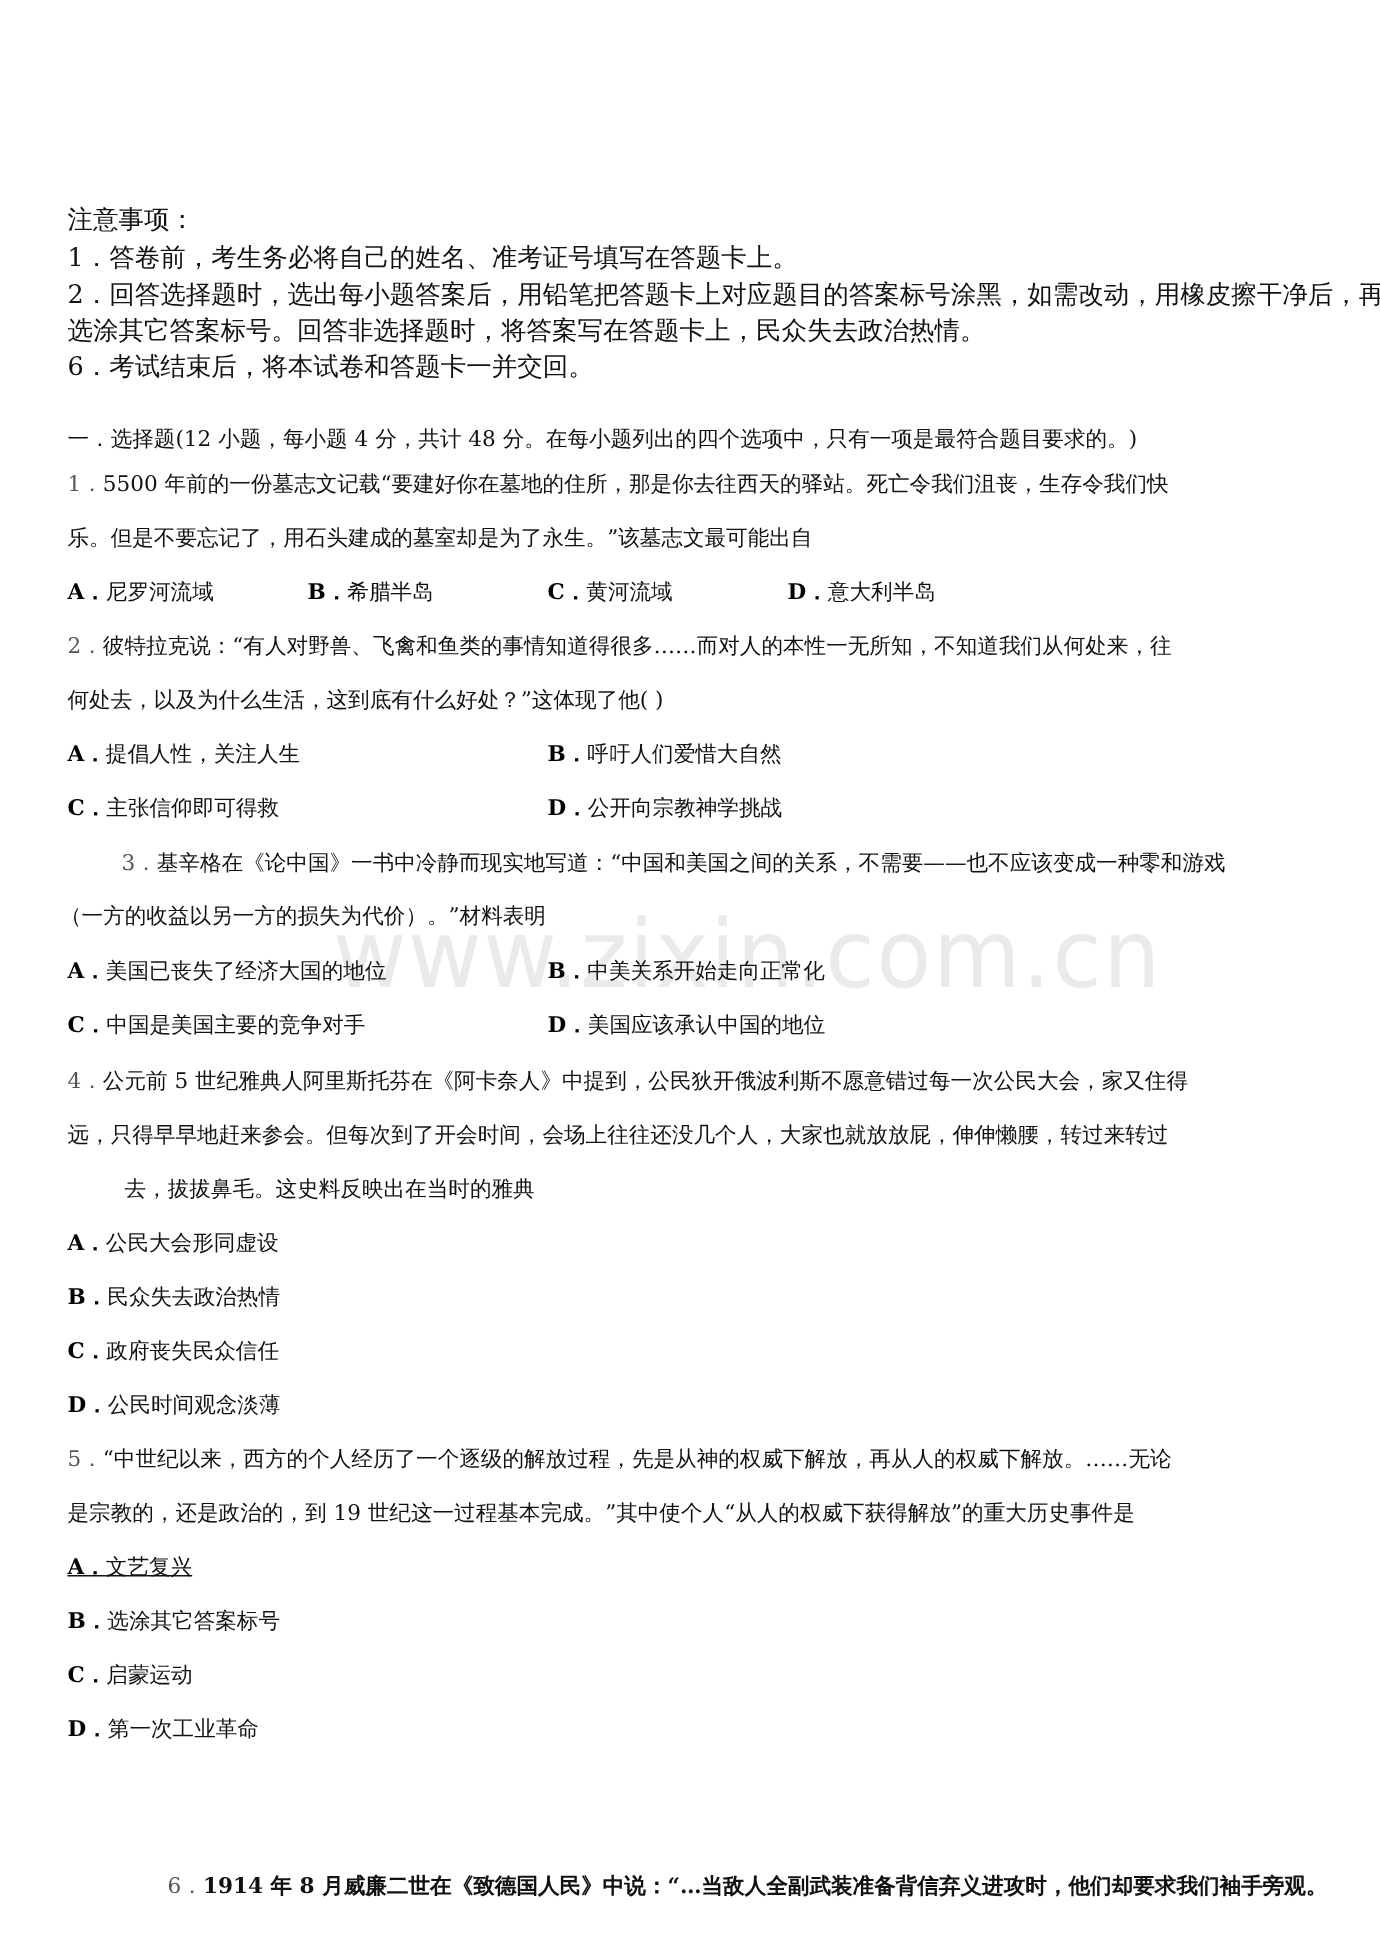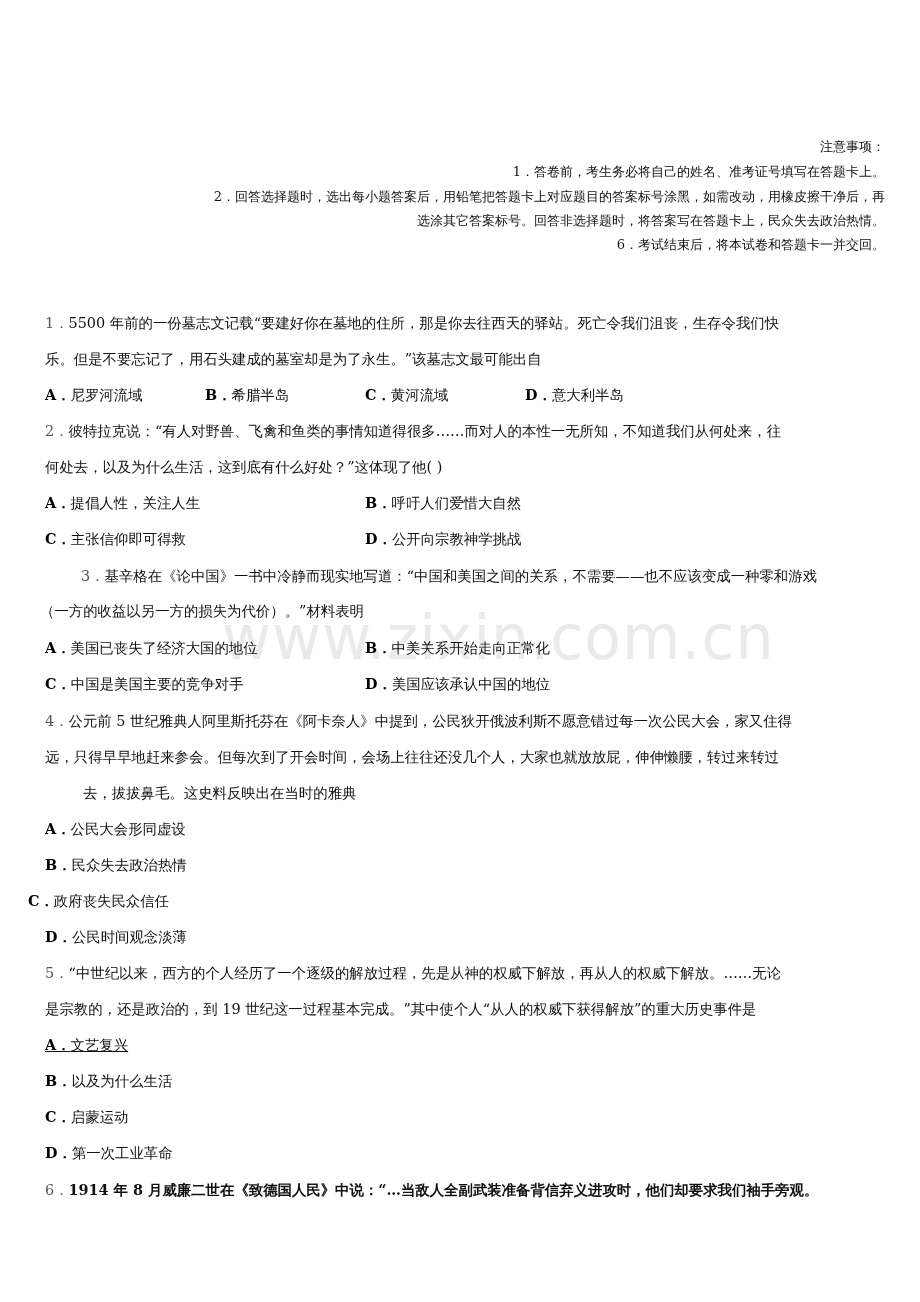--- a/index.html
+++ b/index.html
@@ -35,21 +35,21 @@
   }
   .line {
     position: absolute;
     left: 45px;
     width: 840px;
     font-size: 14.4px;
     white-space: nowrap;
     line-height: 20px;
     color: #111;
   }
-  .notice .line { font-size: 13px; text-align: right; }
+  .notice .line { font-size: 17px; }
   .qnum { color: #555; }
   .opt-label { font-weight: bold; color: #000; }
   .opt {
     position: absolute;
     font-size: 14.4px;
     white-space: nowrap;
     line-height: 20px;
   }
   .watermark {
     position: absolute;
@@ -74,20 +74,21 @@
 
 
   <div class="notice">
     <div class="line" style="top:137px;">注意事项：</div>
     <div class="line" style="top:162px;">1．答卷前，考生务必将自己的姓名、准考证号填写在答题卡上。</div>
     <div class="line" style="top:187px;">2．回答选择题时，选出每小题答案后，用铅笔把答题卡上对应题目的答案标号涂黑，如需改动，用橡皮擦干净后，再</div>
     <div class="line" style="top:211px;">选涂其它答案标号。回答非选择题时，将答案写在答题卡上，民众失去政治热情。</div>
     <div class="line" style="top:235px;">6．考试结束后，将本试卷和答题卡一并交回。</div>
   </div>
 
+  <div class="line" style="top:283px;">一．选择题(12 小题，每小题 4 分，共计 48 分。在每小题列出的四个选项中，只有一项是最符合题目要求的。)</div>
 
   <div>
     <div class="line" style="top:313px;">
       <span class="qnum">1．</span><span>5500 年前的一份墓志文记载“要建好你在墓地的住所，那是你去往西天的驿站。死亡令我们沮丧，生存令我们快</span>
     </div>
     <div class="line" style="top:349px;">乐。但是不要忘记了，用石头建成的墓室却是为了永生。”该墓志文最可能出自</div>
     <div class="opt" style="top:385px; left:45px;"><span class="opt-label">A．</span><span>尼罗河流域</span></div>
     <div class="opt" style="top:385px; left:205px;"><span class="opt-label">B．</span><span>希腊半岛</span></div>
     <div class="opt" style="top:385px; left:365px;"><span class="opt-label">C．</span><span>黄河流域</span></div>
     <div class="opt" style="top:385px; left:525px;"><span class="opt-label">D．</span><span>意大利半岛</span></div>
@@ -116,34 +117,34 @@
   </div>
 
   <div>
     <div class="line" style="top:711px;">
       <span class="qnum">4．</span><span>公元前 5 世纪雅典人阿里斯托芬在《阿卡奈人》中提到，公民狄开俄波利斯不愿意错过每一次公民大会，家又住得</span>
     </div>
     <div class="line" style="top:747px;">远，只得早早地赶来参会。但每次到了开会时间，会场上往往还没几个人，大家也就放放屁，伸伸懒腰，转过来转过</div>
     <div class="line" style="top:783px;margin-left:38px;">去，拔拔鼻毛。这史料反映出在当时的雅典</div>
     <div class="opt" style="top:819px; left:45px;"><span class="opt-label">A．</span><span>公民大会形同虚设</span></div>
     <div class="opt" style="top:855px; left:45px;"><span class="opt-label">B．</span><span>民众失去政治热情</span></div>
-    <div class="opt" style="top:891px; left:28px;"><span class="opt-label">C．</span><span>政府丧失民众信任</span></div>
+    <div class="opt" style="top:891px; left:45px;"><span class="opt-label">C．</span><span>政府丧失民众信任</span></div>
     <div class="opt" style="top:927px; left:45px;"><span class="opt-label">D．</span><span>公民时间观念淡薄</span></div>
   </div>
 
   <div>
     <div class="line" style="top:963px;">
       <span class="qnum">5．</span><span>“中世纪以来，西方的个人经历了一个逐级的解放过程，先是从神的权威下解放，再从人的权威下解放。……无论</span>
     </div>
     <div class="line" style="top:999px;">是宗教的，还是政治的，到 19 世纪这一过程基本完成。”其中使个人“从人的权威下获得解放”的重大历史事件是</div>
     <div class="opt" style="top:1035px; left:45px;text-decoration:underline;"><span class="opt-label">A．</span><span>文艺复兴</span></div>
-    <div class="opt" style="top:1071px; left:45px;"><span class="opt-label">B．</span><span>以及为什么生活</span></div>
+    <div class="opt" style="top:1071px; left:45px;"><span class="opt-label">B．</span><span>选涂其它答案标号</span></div>
     <div class="opt" style="top:1107px; left:45px;"><span class="opt-label">C．</span><span>启蒙运动</span></div>
     <div class="opt" style="top:1143px; left:45px;"><span class="opt-label">D．</span><span>第一次工业革命</span></div>
   </div>
 
   <div>
-    <div class="line" style="top:1180px;">
+    <div class="line" style="top:1248px;text-align:right;">
       <span class="qnum">6．</span><span class="bold-num">1914 年 8 月威廉二世在《致德国人民》中说：“…当敌人全副武装准备背信弃义进攻时，他们却要求我们袖手旁观。</span>
     </div>
   </div>
 
 </div>
 
 </body></html>

